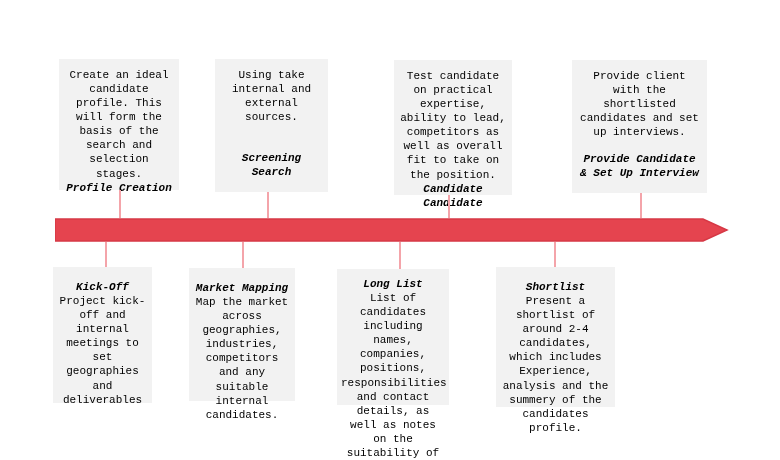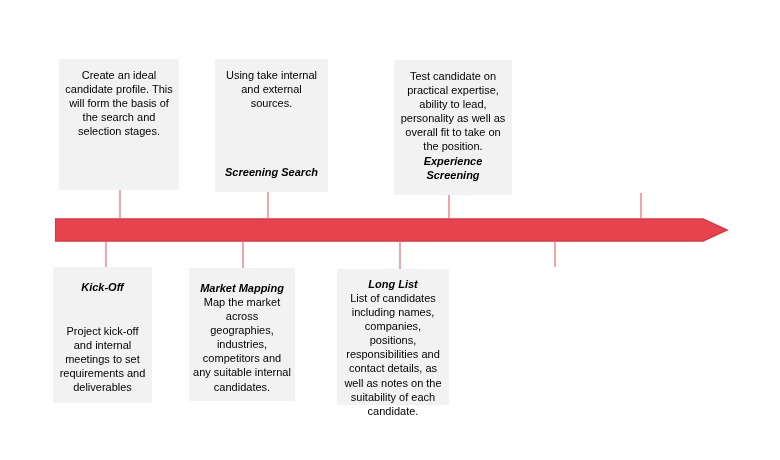--- a/index.html
+++ b/index.html
@@ -9,21 +9,21 @@
     --box-bg:#f2f2f2;
     --text:#000000;
     --page-bg:#ffffff;
   }
   *{margin:0;padding:0;box-sizing:border-box;}
   html,body{background:var(--page-bg);}
   .canvas{
     position:relative;
     width:780px;height:460px;
     background:var(--page-bg);
-    font-family:Liberation Sans, sans-serif;
+    font-family:Liberation Mono, monospace;
     color:var(--text);
     overflow:hidden;
   }
   .card{
     position:absolute;
     background:var(--box-bg);
     display:flex;
     flex-direction:column;
     justify-content:space-between;
     text-align:center;
@@ -47,56 +47,65 @@
   }
   .arrow-svg polygon{stroke:var(--arrow-edge);stroke-width:1.5;}
 </style>
 </head>
 <body>
 
 <div class="canvas">
 
   <div class="card top" style="left:59px;top:59px;width:120px;height:131px">
     <div class="desc">Create an ideal candidate profile. This will form the basis of the search and selection stages.</div>
+    <div class="title">Profile Creation</div>
   </div>
 
   <div class="card top" style="left:215px;top:59px;width:113px;height:133px">
     <div class="desc">Using take internal and external sources.</div>
     <div class="title">Screening Search</div>
   </div>
 
   <div class="card top" style="left:394px;top:60px;width:118px;height:135px">
-    <div class="desc">Test candidate on practical expertise, ability to lead, personality as well as overall fit to take on the position.</div>
-    <div class="title">Experience Screening</div>
+    <div class="desc">Test candidate on practical expertise, ability to lead, competitors as well as overall fit to take on the position.</div>
+    <div class="title">Candidate Candidate</div>
   </div>
 
+  <div class="card top" style="left:572px;top:60px;width:135px;height:133px">
+    <div class="desc">Provide client with the shortlisted candidates and set up interviews.</div>
+    <div class="title">Provide Candidate &amp; Set Up Interview</div>
+  </div>
 
   <div class="connector" style="left:119px;top:190px;height:28px"></div>
   <div class="connector" style="left:267px;top:192px;height:26px"></div>
   <div class="connector" style="left:448px;top:195px;height:23px"></div>
   <div class="connector" style="left:640px;top:193px;height:25px"></div>
 
   <svg class="arrow-svg" viewBox="0 0 675 26" aria-hidden="true">
     <polygon points="0,2 648,2 672,13 648,24 0,24" fill="#e5444f"></polygon>
   </svg>
 
   <div class="connector" style="left:105px;top:242px;height:25px"></div>
   <div class="connector" style="left:242px;top:242px;height:26px"></div>
   <div class="connector" style="left:399px;top:242px;height:27px"></div>
   <div class="connector" style="left:554px;top:242px;height:25px"></div>
 
   <div class="card bottom" style="left:53px;top:267px;width:99px;height:136px">
     <div class="title">Kick-Off</div>
-    <div class="desc">Project kick-off and internal meetings to set requirements and deliverables</div>
+    <div class="desc">Project kick-off and internal meetings to set geographies and deliverables</div>
   </div>
 
   <div class="card bottom" style="left:189px;top:268px;width:106px;height:133px">
     <div class="title">Market Mapping</div>
     <div class="desc">Map the market across geographies, industries, competitors and any suitable internal candidates.</div>
   </div>
 
   <div class="card bottom" style="left:337px;top:269px;width:112px;height:136px;padding-top:8px">
     <div class="title">Long List</div>
     <div class="desc">List of candidates including names, companies, positions, responsibilities and contact details, as well as notes on the suitability of each candidate.</div>
   </div>
 
+  <div class="card bottom" style="left:496px;top:267px;width:119px;height:140px">
+    <div class="title">Shortlist</div>
+    <div class="desc">Present a shortlist of around 2-4 candidates, which includes Experience, analysis and the summery of the candidates profile.</div>
+  </div>
 
 </div>
 
 </body></html>

